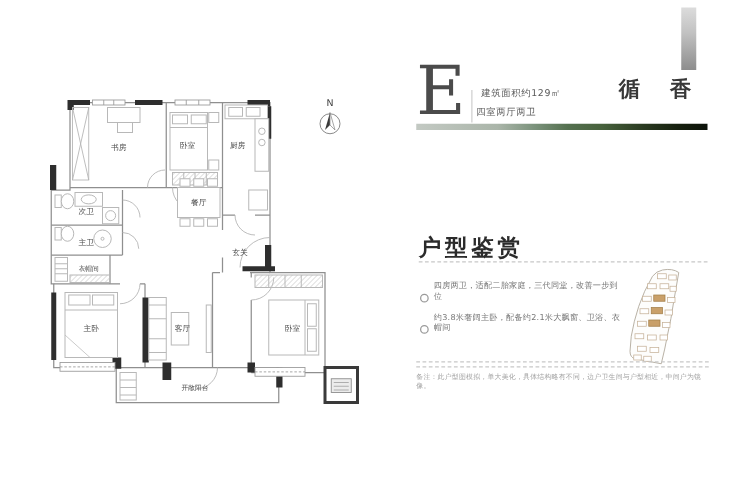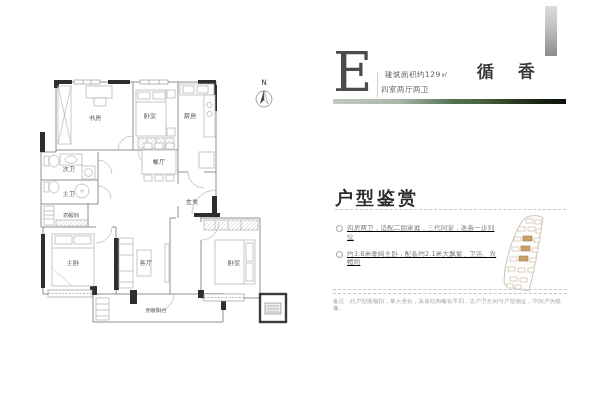--- a/index.html
+++ b/index.html
@@ -2,39 +2,39 @@
 <html><head>
 <meta charset="utf-8">
 <style>
   html,body{margin:0;padding:0;background:#fff;}
   body{width:600px;height:400px;overflow:hidden;font-family:"DejaVu Sans",sans-serif;position:relative;}
   .canvas{position:absolute;inset:0;background:#ffffff;}
 
   
   .grad-bar-v{position:absolute;left:545px;top:6px;width:12px;height:50px;
     background:linear-gradient(180deg,#dcdcdc 0%,#c2c2c2 40%,#8d8d8d 100%);}
-  .project-title{position:absolute;right:56px;top:60px;font-family:"DejaVu Serif",serif;
+  .project-title{position:absolute;right:38px;top:60px;font-family:"DejaVu Serif",serif;
     font-size:17px;color:#383838;letter-spacing:9px;font-weight:600;white-space:nowrap;}
   .plan-letter{position:absolute;left:333px;top:46px;font-family:"DejaVu Serif",serif;
     font-size:54px;line-height:1;color:#4b4b4b;}
   .head-divider{position:absolute;left:377px;top:72px;width:1px;height:26px;background:#cfcfcf;}
   .area-line{position:absolute;left:385px;top:70px;font-size:7.5px;color:#5a5a5a;letter-spacing:.5px;}
   .layout-line{position:absolute;left:381px;top:85px;font-size:7.5px;color:#5a5a5a;letter-spacing:.5px;}
   .photo-strip{position:absolute;left:333px;top:99px;width:233px;height:5px;
     background:linear-gradient(90deg,#c3c9c3 0%,#aab5a9 28%,#7d947e 40%,#54704f 52%,#47613c 64%,#2a3a21 78%,#16200f 90%,#0c120a 100%);}
 
   .section-title{position:absolute;left:335px;top:186px;font-family:"DejaVu Serif",serif;
     font-size:18px;font-weight:bold;color:#2b2b2b;letter-spacing:3px;}
   .dash-line{position:absolute;height:0;border-top:1px dashed #c8c8c8;}
   .dash-1{left:335px;width:231px;top:209px;}
   .dash-2{left:333px;width:234px;top:289px;}
   .dash-3{left:333px;width:234px;top:293px;}
 
   .bullets{position:absolute;left:336px;top:224px;width:165px;}
-  .bullet{display:flex;align-items:flex-start;margin-bottom:8px;text-decoration:underline;}
+  .bullet{display:flex;align-items:flex-end;margin-bottom:8px;}
   .bullet .dot{width:5px;height:5px;border:1px solid #9a9a9a;border-radius:50%;
     flex:0 0 auto;margin:1px 4px 0 0;}
   .bullet .txt{font-size:6.5px;color:#777;line-height:1.35;letter-spacing:.2px;}
 
   .note{position:absolute;left:333px;top:298px;width:234px;font-size:5.5px;color:#a2a2a2;letter-spacing:.2px;}
 
   svg text{font-family:"DejaVu Sans",sans-serif;}
 </style>
 </head>
 <body>

